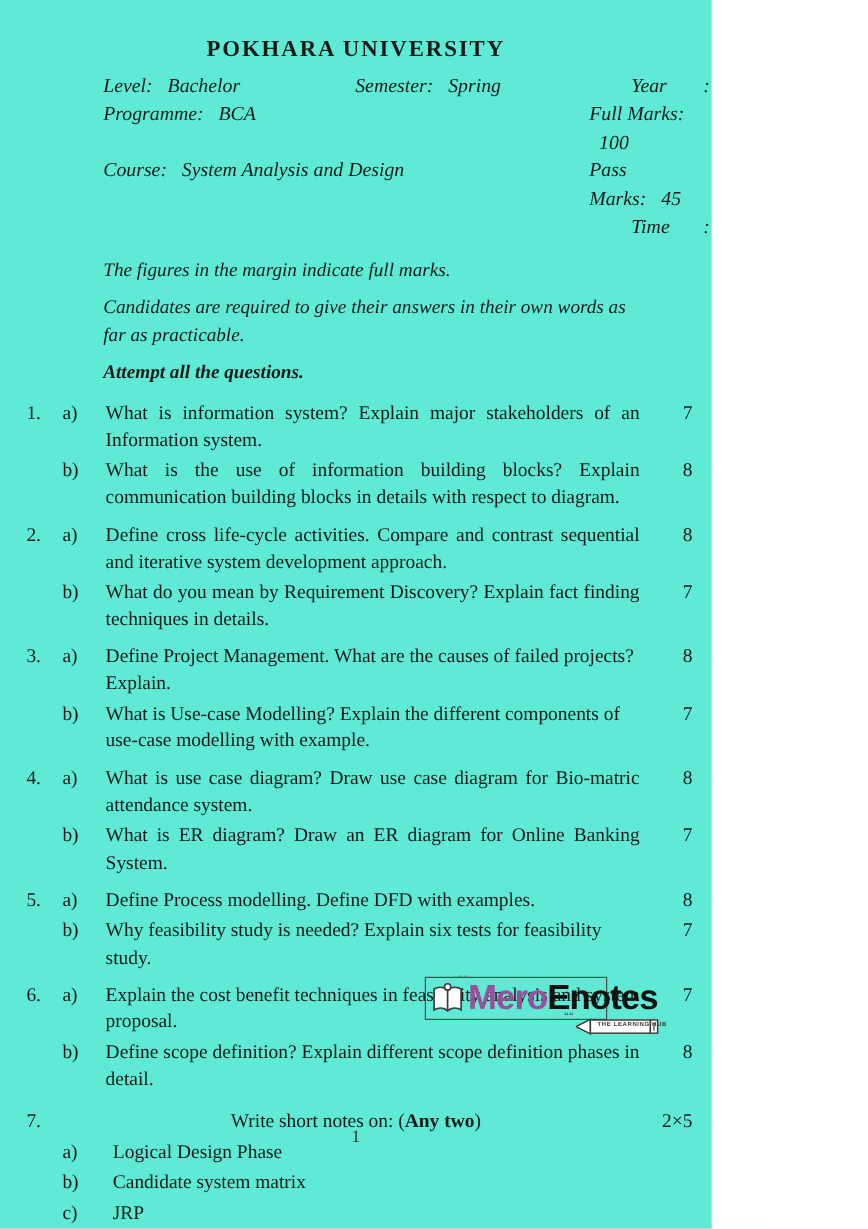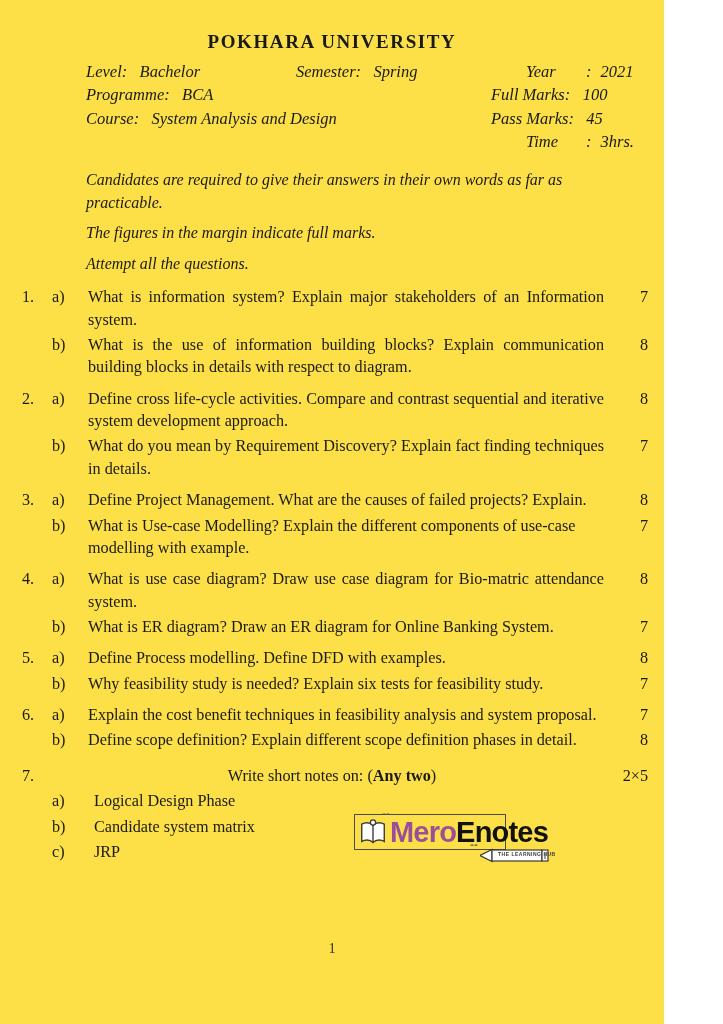--- a/index.html
+++ b/index.html
@@ -3,23 +3,23 @@
 <meta charset="utf-8">
 <title>Pokhara University Question Paper</title>
 <style>
   html, body {
     margin: 0;
     padding: 0;
     background: #ffffff;
   }
   .page {
     position: relative;
-    width: 664px;
+    width: 593px;
     height: 1024px;
-    background: #fde047;
+    background: #5eead4;
     font-family: "Liberation Serif", "DejaVu Serif", serif;
     color: #1a1a1a;
     overflow: hidden;
     box-sizing: border-box;
   }
 
   
   .uni-title {
     text-align: center;
     font-weight: bold;
@@ -49,21 +49,21 @@
 
   
   .instructions {
     margin-top: 14px;
     padding: 0 60px 0 86px;
     font-size: 16px;
     font-style: italic;
     line-height: 1.45;
   }
   .instructions p { margin: 0 0 7px 0; }
-  .instructions p.bold { font-weight: normal; margin-top: 8px; }
+  .instructions p.bold { font-weight: bold; margin-top: 8px; }
 
   
   .questions {
     margin-top: 11px;
     padding: 0 16px 0 22px;
     font-size: 16.2px;
   }
   .qgroup { margin-bottom: 9px; }
   .qrow {
     display: flex;
@@ -243,22 +243,22 @@
       <div class="meta-col-c kv">
         <span class="kv-key w-year">Time</span>
         <span>:</span>
         <span class="kv-sep"></span>
         <span>3hrs.</span>
       </div>
     </div>
   </div>
 
   <div class="instructions">
+    <p>The figures in the margin indicate full marks.</p>
     <p>Candidates are required to give their answers in their own words as far as practicable.</p>
-    <p>The figures in the margin indicate full marks.</p>
     <p class="bold">Attempt all the questions.</p>
   </div>
 
   <div class="questions">
 
     <div class="qgroup">
       <div class="qrow">
         <div class="qnum">1.</div>
         <div class="qlet">a)</div>
         <div class="qtext justify">What is information system? Explain major stakeholders of an Information system.</div>

